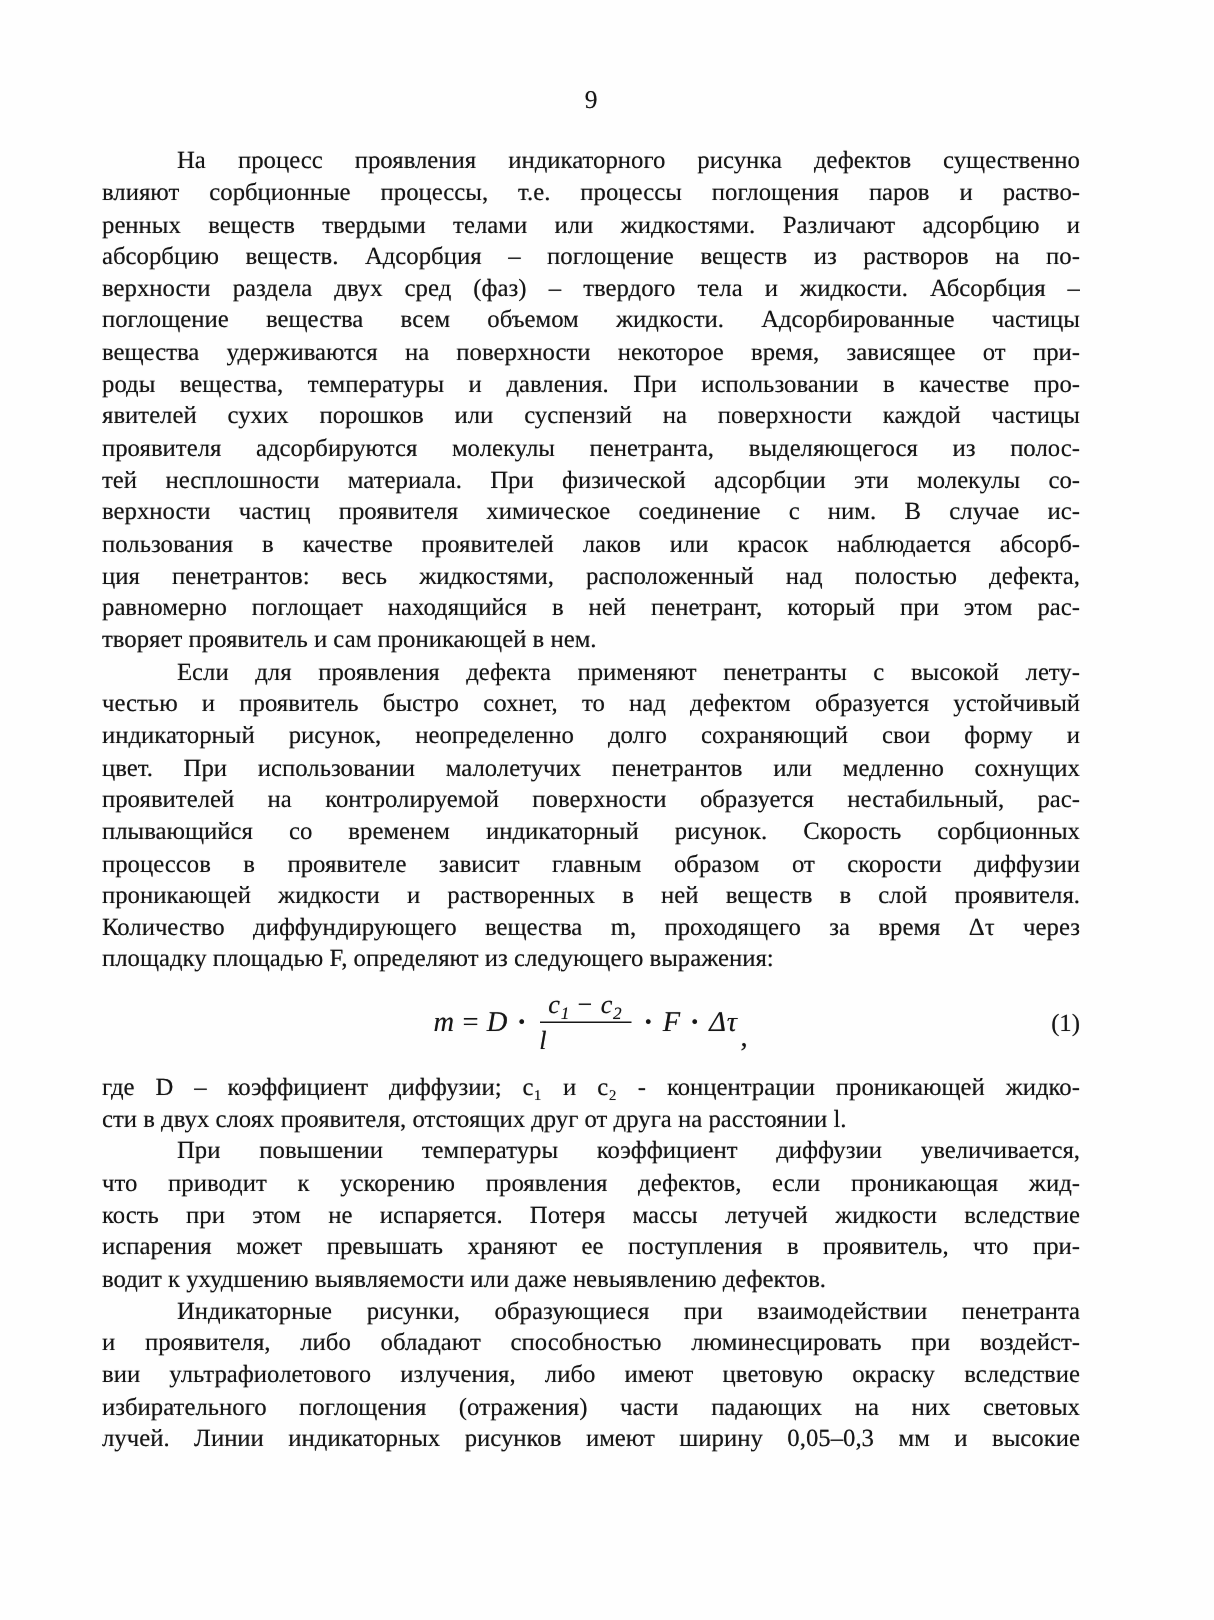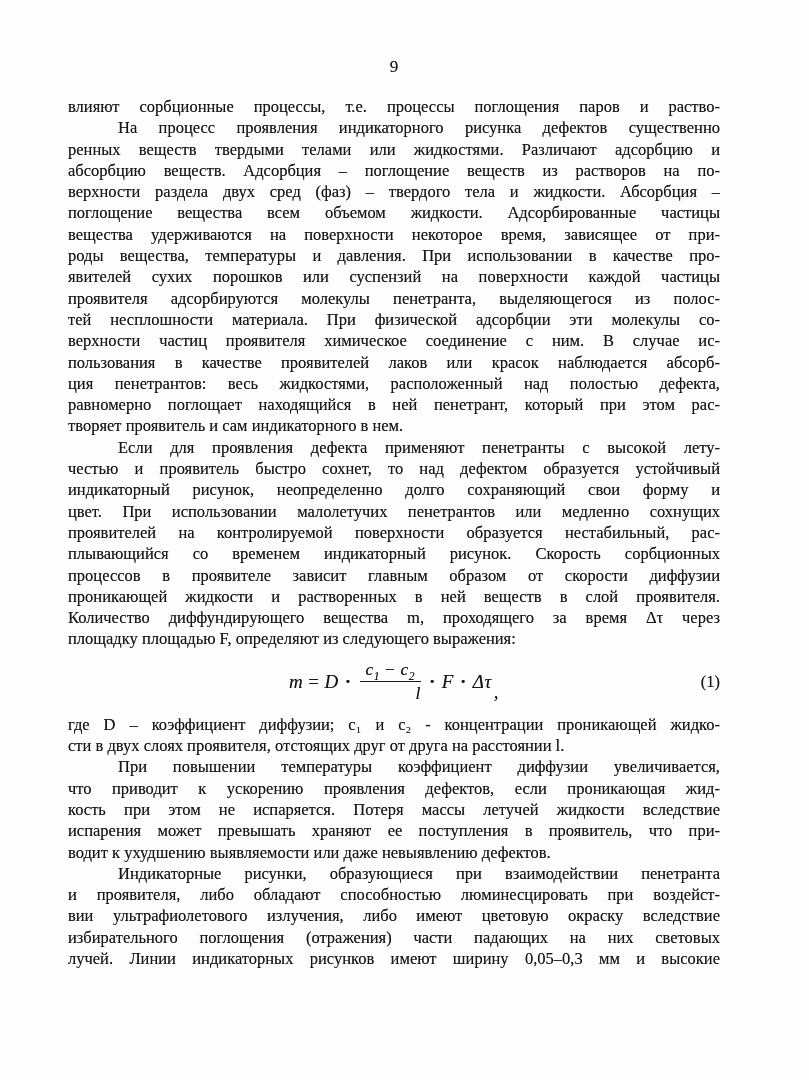--- a/index.html
+++ b/index.html
@@ -43,21 +43,21 @@
   }
   .formula {
     display: inline-flex; align-items: center;
     font-style: italic;
     font-size: 19px;
     letter-spacing: 0.5px;
   }
   .formula .op { padding: 0 5px; font-style: normal; }
   .formula .cdot { padding: 0 6px; font-style: normal; font-weight: bold; }
   .frac {
-    display: inline-flex; flex-direction: column; align-items: flex-end;
+    display: inline-flex; flex-direction: column; align-items: flex-start;
     vertical-align: middle; margin: 0 2px;
     font-size: 17.5px; line-height: 1.1;
   }
   .frac .num { padding: 0 6px 2px 6px; border-bottom: 1.4px solid #161616; }
   .frac .den { padding-top: 2px; }
   .formula sub {
     font-size: 11.5px; font-style: italic;
     vertical-align: sub; line-height: 0;
   }
   .trail-comma { font-style: normal; align-self: flex-end; padding-left: 2px; }
@@ -69,36 +69,36 @@
 </style>
 </head>
 <body>
 
 <div class="page">
   <div class="page-number">9</div>
 
   <div class="body-text">
     <div>
         <div class="para">
+          <div class="line first">На процесс проявления индикаторного рисунка дефектов существенно</div>
           <div class="line">влияют сорбционные процессы, т.е. процессы поглощения паров и раство-</div>
-          <div class="line first">На процесс проявления индикаторного рисунка дефектов существенно</div>
           <div class="line">ренных веществ твердыми телами или жидкостями. Различают адсорбцию и</div>
           <div class="line">абсорбцию веществ. Адсорбция – поглощение веществ из растворов на по-</div>
           <div class="line">верхности раздела двух сред (фаз) – твердого тела и жидкости. Абсорбция –</div>
           <div class="line">поглощение вещества всем объемом жидкости. Адсорбированные частицы</div>
           <div class="line">вещества удерживаются на поверхности некоторое время, зависящее от при-</div>
           <div class="line">роды вещества, температуры и давления. При использовании в качестве про-</div>
           <div class="line">явителей сухих порошков или суспензий на поверхности каждой частицы</div>
           <div class="line">проявителя адсорбируются молекулы пенетранта, выделяющегося из полос-</div>
           <div class="line">тей несплошности материала. При физической адсорбции эти молекулы со-</div>
           <div class="line">верхности частиц проявителя химическое соединение с ним. В случае ис-</div>
           <div class="line">пользования в качестве проявителей лаков или красок наблюдается абсорб-</div>
           <div class="line">ция пенетрантов: весь жидкостями, расположенный над полостью дефекта,</div>
           <div class="line">равномерно поглощает находящийся в ней пенетрант, который при этом рас-</div>
-          <div class="line last">творяет проявитель и сам индикаторного в нем.</div>
+          <div class="line last">творяет проявитель и сам проникающей в нем.</div>
         </div>
         <div class="para">
           <div class="line first">Если для проявления дефекта применяют пенетранты с высокой лету-</div>
           <div class="line">честью и проявитель быстро сохнет, то над дефектом образуется устойчивый</div>
           <div class="line">индикаторный рисунок, неопределенно долго сохраняющий свои форму и</div>
           <div class="line">цвет. При использовании малолетучих пенетрантов или медленно сохнущих</div>
           <div class="line">проявителей на контролируемой поверхности образуется нестабильный, рас-</div>
           <div class="line">плывающийся со временем индикаторный рисунок. Скорость сорбционных</div>
           <div class="line">процессов в проявителе зависит главным образом от скорости диффузии</div>
           <div class="line">проникающей жидкости и растворенных в ней веществ в слой проявителя.</div>

